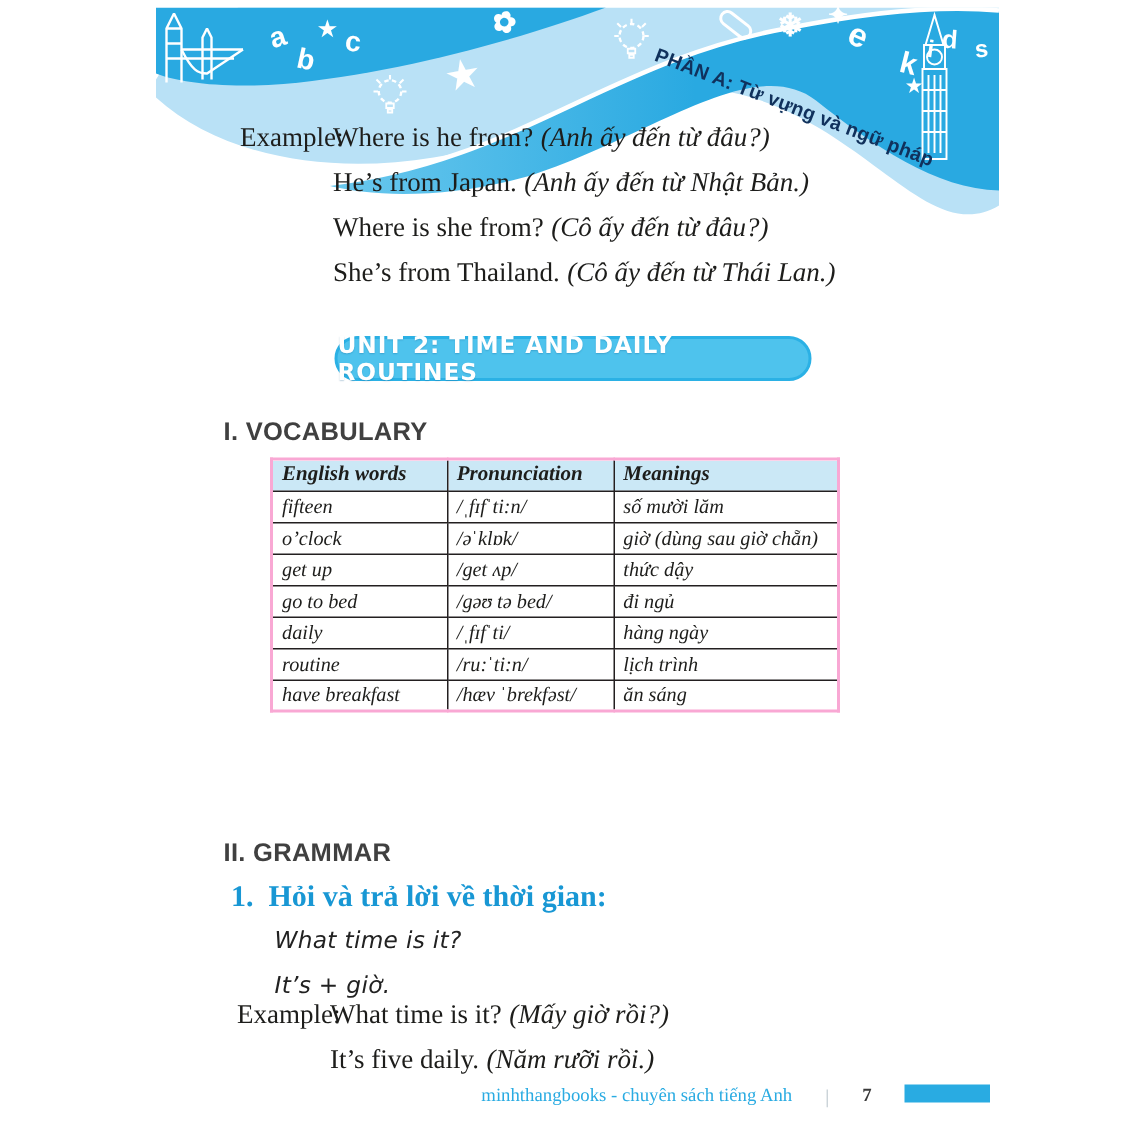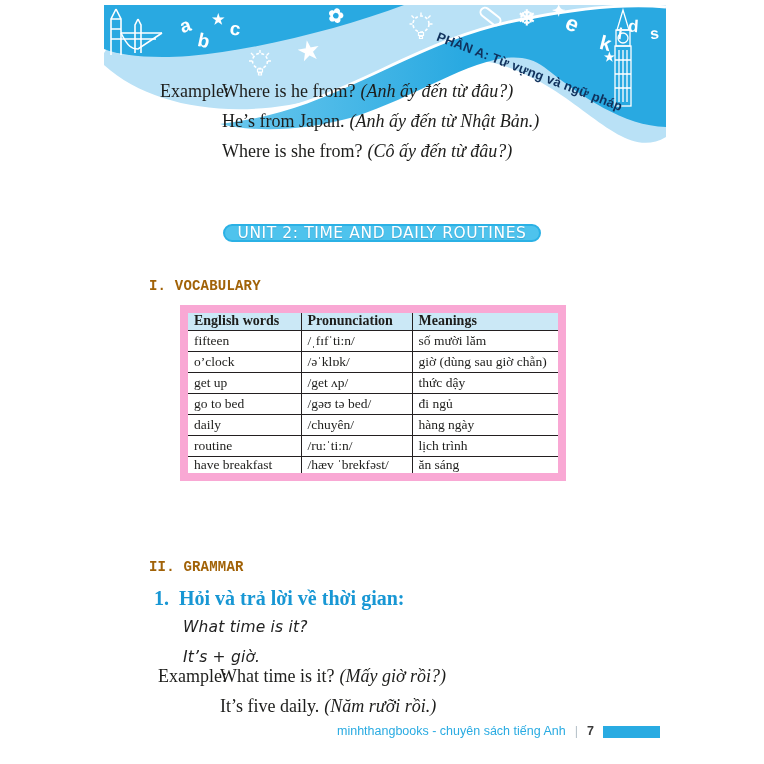--- a/index.html
+++ b/index.html
@@ -20,51 +20,51 @@
   
   .ex-block { position:absolute; display:flex; font-size:18px; }
   .ex-label { width:62px; flex:0 0 62px; }
   .ex-lines { }
   .ex-line { line-height:30px; white-space:nowrap; }
   .ex-line .vi { font-style:italic; margin-left:5px; }
   #example1 { left:160px; top:76px; }
   #example2 { left:158px; top:661px; }
 
   
-  .unit-banner { position:absolute; left:223px; top:224px; width:318px; height:18px;
+  .unit-banner { position:absolute; left:223px; top:224px; width:318px; height:30px;
                  background:#4ec3ed; border:2px solid #2bb1e5; border-radius:17px;
                  display:flex; align-items:center; justify-content:center;
-                 font-family:"DejaVu Sans", sans-serif; font-weight:normal; font-size:15.5px;
+                 font-family:"DejaVu Sans", sans-serif; font-weight:bold; font-size:15.5px;
                  color:#ffffff; letter-spacing:.6px; text-shadow:0 1px 1px rgba(0,80,130,.25); }
 
   
-  .sec-heading { position:absolute; font-family:Liberation Mono, monospace; font-weight:bold;
-                 font-size:14px; color:#a16207; letter-spacing:.2px; }
+  .sec-heading { position:absolute; font-family:Liberation Sans, sans-serif; font-weight:bold;
+                 font-size:17px; color:#404040; letter-spacing:.2px; }
   #vocab-heading { left:149px; top:278px; }
   #grammar-heading { left:149px; top:559px; }
 
   
   .vocab-table { position:absolute; left:180px; top:305px; width:378px;
                  border-collapse:collapse; table-layout:fixed; font-size:13.5px; }
   .vocab-table col.c1 { width:117px; } .vocab-table col.c2 { width:111px; } .vocab-table col.c3 { width:150px; }
   .vocab-table th, .vocab-table td { border:1px solid #231f20; height:21px; padding:0 4px 0 6px;
                  text-align:left; vertical-align:middle; overflow:hidden; white-space:nowrap; }
-  .vocab-table { border:8px solid #f9a8d4; }
+  .vocab-table { border:2px solid #f9a8d4;font-style:italic; }
   .vocab-table th { background:#cbe8f6; font-weight:bold; font-size:14px; }
 
   
   .point { position:absolute; left:154px; top:587px; font-weight:bold; font-size:20px; color:#1897d4; }
   .point .num { margin-right:10px; }
   .pattern { position:absolute; left:183px; top:612px; }
   .pattern .hand { display:block; line-height:30px; font-family:"DejaVu Sans", sans-serif;
                    font-style:italic; font-size:15.5px; color:#222; letter-spacing:.2px; }
 
   
-  .footer { position:absolute; top:723px; right:104px; display:flex; align-items:flex-end; gap:9px;
-            font-family:Liberation Sans, sans-serif; font-size:12.5px; }
+  .footer { position:absolute; top:723px; right:104px; display:flex; align-items:flex-start; gap:22px;
+            font-family:Liberation Serif, serif; font-size:12.5px; }
   .footer .brand { color:#29abe2; }
   .footer .sep { color:#b9c4cb; font-size:13px; }
   .footer .pagenum { color:#3a3a3a; font-weight:bold; }
   .footer .bar { width:57px; height:12px; background:#29abe2; }
 
   .clip-icon { position:absolute; width:25px; height:11px; border:2px solid #fff; border-radius:6px;
                transform:rotate(38deg); }
 </style>
 </head>
 <body>
@@ -149,20 +149,23 @@
         </div>
 
         <div class="ex-line">
           <span class="en">He’s from Japan.</span><span class="vi">(Anh ấy đến từ Nhật Bản.)</span>
         </div>
 
         <div class="ex-line">
           <span class="en">Where is she from?</span><span class="vi">(Cô ấy đến từ đâu?)</span>
         </div>
 
+        <div class="ex-line">
+          <span class="en">She’s from Thailand.</span><span class="vi">(Cô ấy đến từ Thái Lan.)</span>
+        </div>
 
     </div>
   </div>
 
   <div class="unit-banner">UNIT 2: TIME AND DAILY ROUTINES</div>
 
   <div class="sec-heading" id="vocab-heading">I. VOCABULARY</div>
 
   <table class="vocab-table">
     <colgroup>
@@ -201,21 +204,21 @@
         </tr>
 
         <tr>
           <td>go to bed</td>
           <td>/gəʊ tə bed/</td>
           <td>đi ngủ</td>
         </tr>
 
         <tr>
           <td>daily</td>
-          <td>/chuyên/</td>
+          <td>/ˌfɪfˈti/</td>
           <td>hàng ngày</td>
         </tr>
 
         <tr>
           <td>routine</td>
           <td>/ru:ˈti:n/</td>
           <td>lịch trình</td>
         </tr>
 
         <tr>

